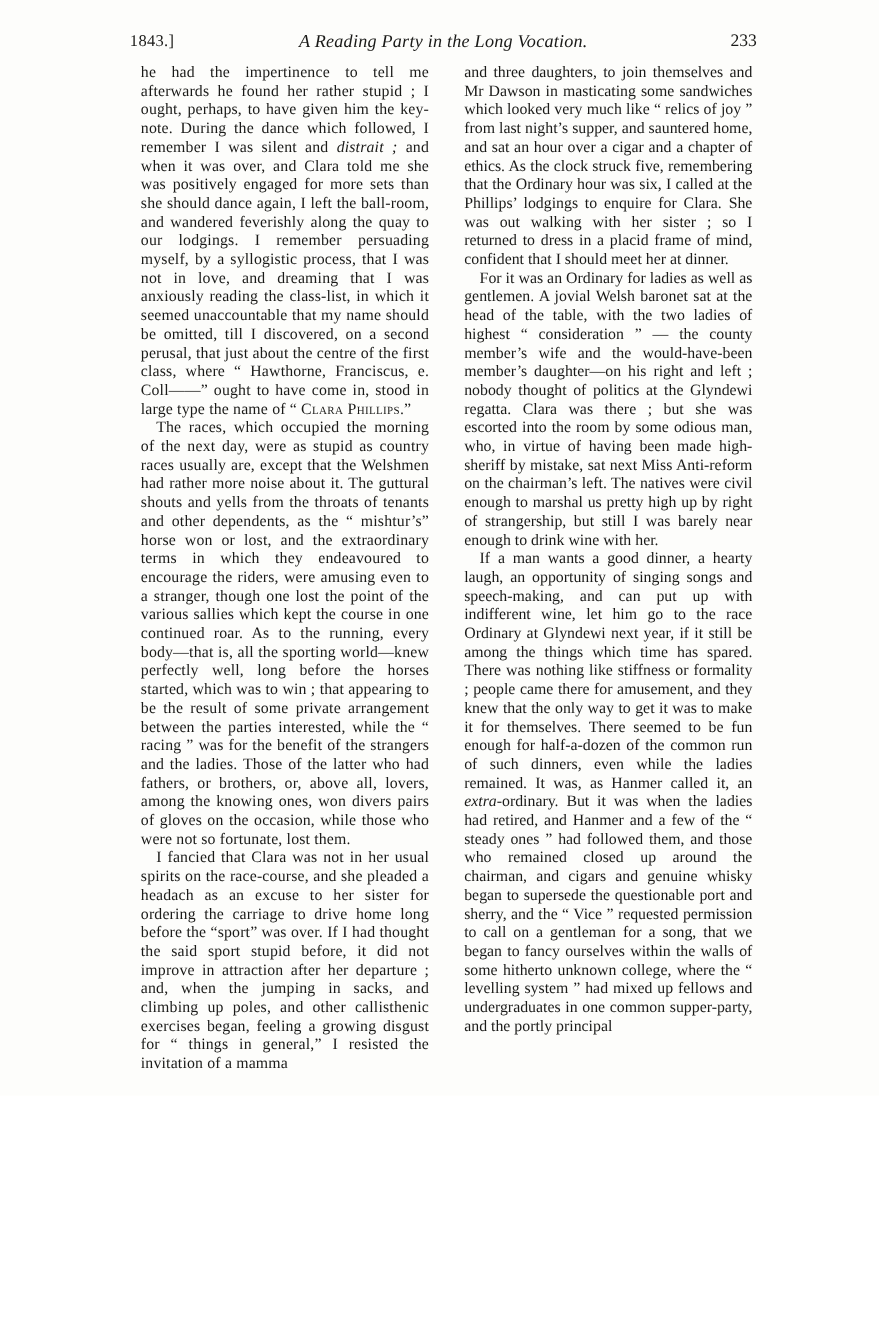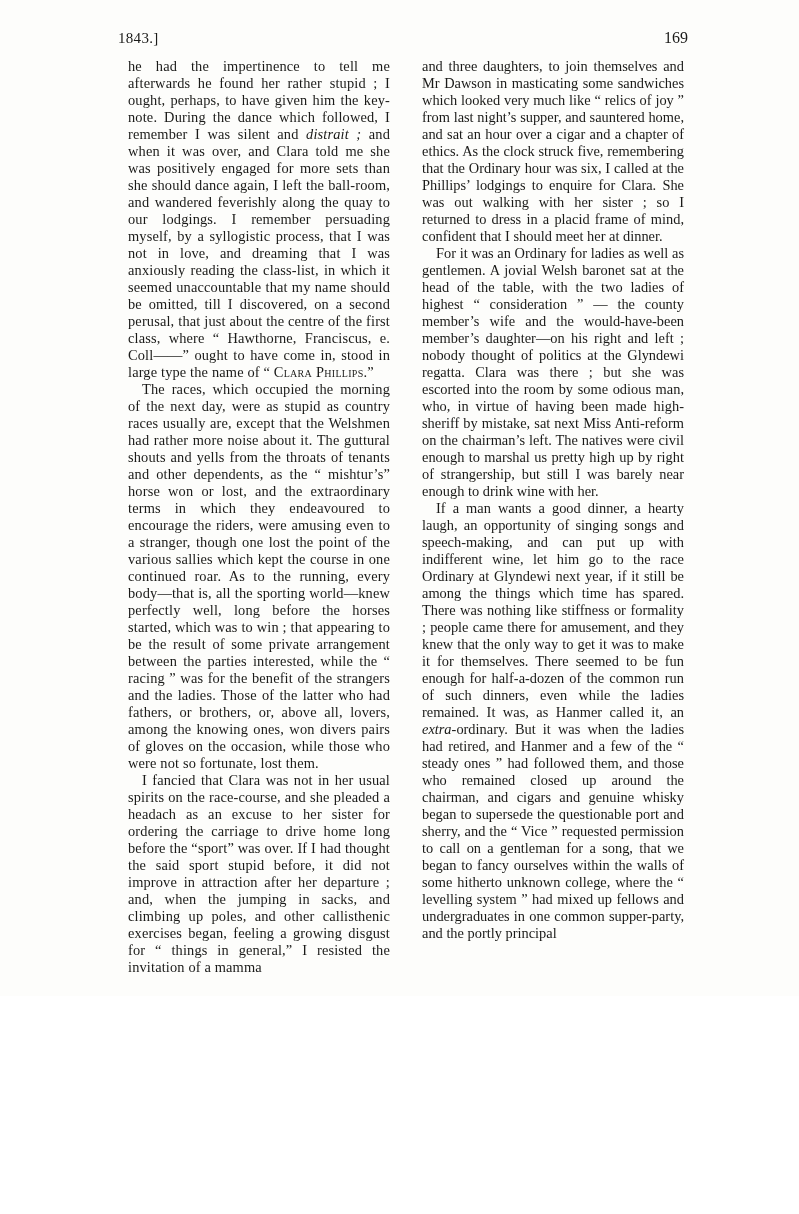--- a/index.html
+++ b/index.html
@@ -111,21 +111,22 @@
     pointer-events: none;
   }
 </style>
 </head>
 <body>
 
 <div class="page">
 
   <div class="header">
     <span class="year">1843.]</span>
-    <span class="folio">169</span>
+    <span class="running-title">A Reading Party in the Long Vocation.</span>
+    <span class="folio">233</span>
   </div>
 
   <div class="rule"></div>
 
   <div class="columns">
 
     <div class="col left">
       <p>he had the impertinence to tell me afterwards he found her rather stupid ; I ought, perhaps, to have given him the key-note.   During the dance which followed, I remember I was silent and <i>distrait ;</i> and when it was over, and Clara told me she was positively engaged for more sets than she should dance again, I left the ball-room, and wandered feverishly along the quay to our lodgings.  I remember persuading myself, by a syllogistic process, that I was not in love, and dreaming that I was anxiously reading the class-list, in which it seemed unaccountable that my name should be omitted, till I discovered, on a second perusal, that just about the centre of the first class, where “ Hawthorne, Franciscus, e. Coll——” ought to have come in, stood in large type the name of “ <span class="sc">Clara Phillips</span>.”</p>
       <p class="indent">The races, which occupied the morning of the next day, were as stupid as country races usually are, except that the Welshmen had rather more noise about it.   The guttural shouts and yells from the throats of tenants and other dependents, as the “ mishtur’s” horse won or lost, and the extraordinary terms in which they endeavoured to encourage the riders, were amusing even to a stranger, though one lost the point of the various sallies which kept the course in one continued roar.   As to the running, every body—that is, all the sporting world—knew perfectly well, long before the horses started, which was to win ; that appearing to be the result of some private arrangement between the parties interested, while the “ racing ” was for the benefit of the strangers and the ladies.  Those of the latter who had fathers, or brothers, or, above all, lovers, among the knowing ones, won divers pairs of gloves on the occasion, while those who were not so fortunate, lost them.</p>
       <p class="indent">I fancied that Clara was not in her usual spirits on the race-course, and she pleaded a headach as an excuse to her sister for ordering the carriage to drive home long before the “sport” was over.   If I had thought the said sport stupid before, it did not improve in attraction after her departure ; and, when the jumping in sacks, and climbing up poles, and other callisthenic exercises began, feeling a growing disgust for “ things in general,” I resisted the invitation of a mamma</p>

